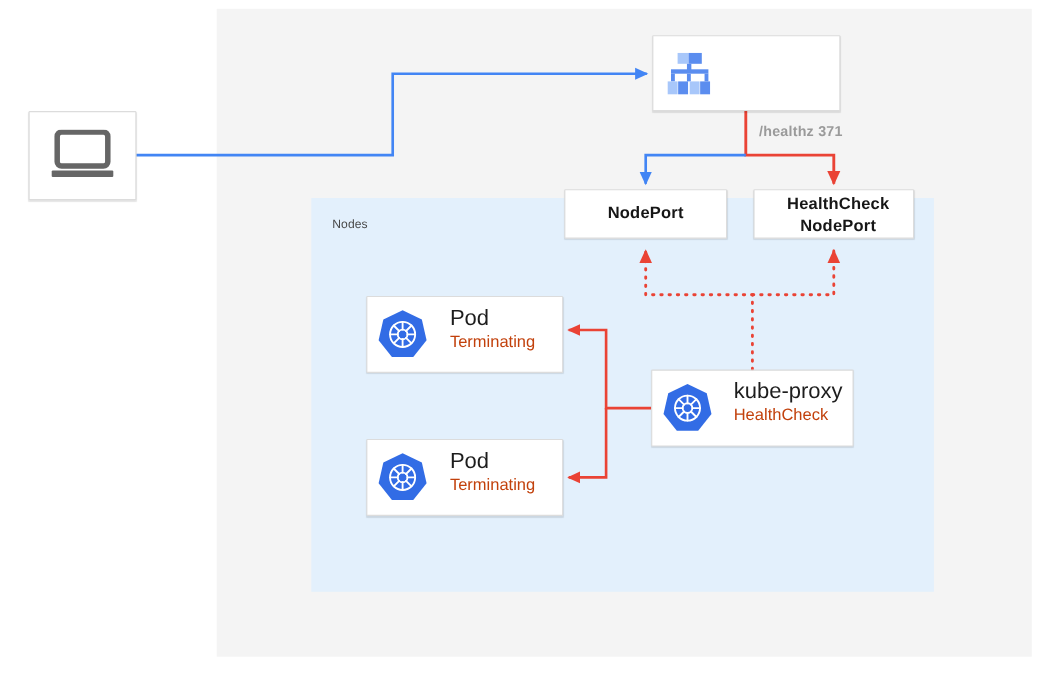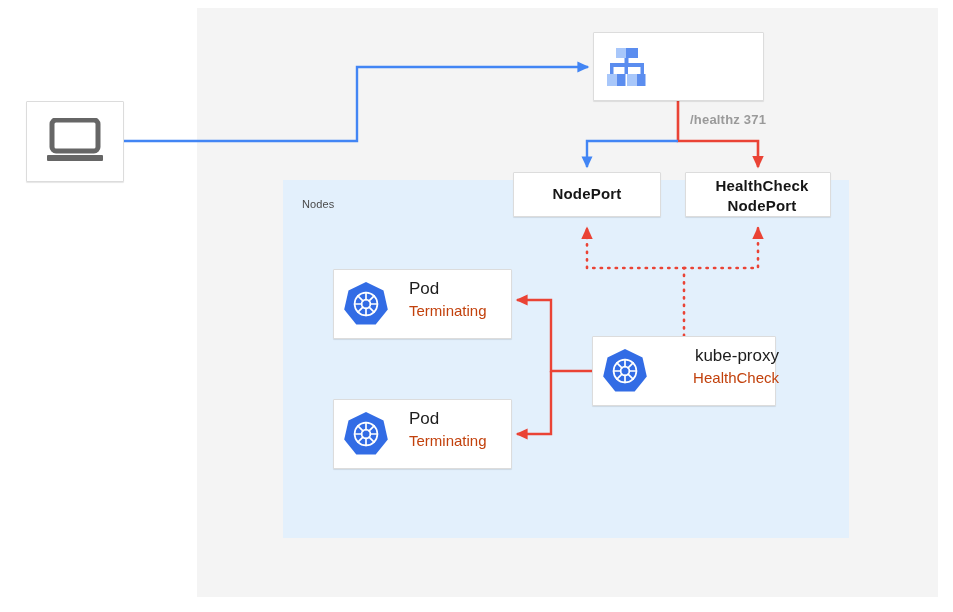--- a/index.html
+++ b/index.html
@@ -103,30 +103,30 @@
     width: 179px; height: 70px;
   }
   #pod1-card { top: 269px; }
   #pod2-card { top: 399px; }
   .pod-icon { left: 342px; width: 48px; height: 48px; }
   #pod1-icon { top: 280px; }
   #pod2-icon { top: 410px; }
   .pod-text { left: 409px; width: 105px; }
   #pod1-text { top: 278px; }
   #pod2-text { top: 408px; }
-  .node-title { font-size: 17px; color: #1d1d1d; line-height: 22px; }
+  .node-title { font-size: 20px; color: #1d1d1d; line-height: 22px; }
   .node-sub   { font-size: 15px; color: #c2410c; line-height: 22px; }
 
   
   #kubeproxy-card {
     left: 592px; top: 336px;
     width: 184px; height: 70px;
   }
   #kubeproxy-icon { left: 601px; top: 347px; width: 48px; height: 48px; }
-  #kubeproxy-text { left: 667px; top: 345px; width: 112px; text-align: right; }
+  #kubeproxy-text { left: 667px; top: 345px; width: 112px; }
 
   
   #healthz-label {
     left: 690px; top: 112px;
     font-size: 13px;
     font-weight: bold;
     color: #9a9a9a;
     letter-spacing: .2px;
   }
 

